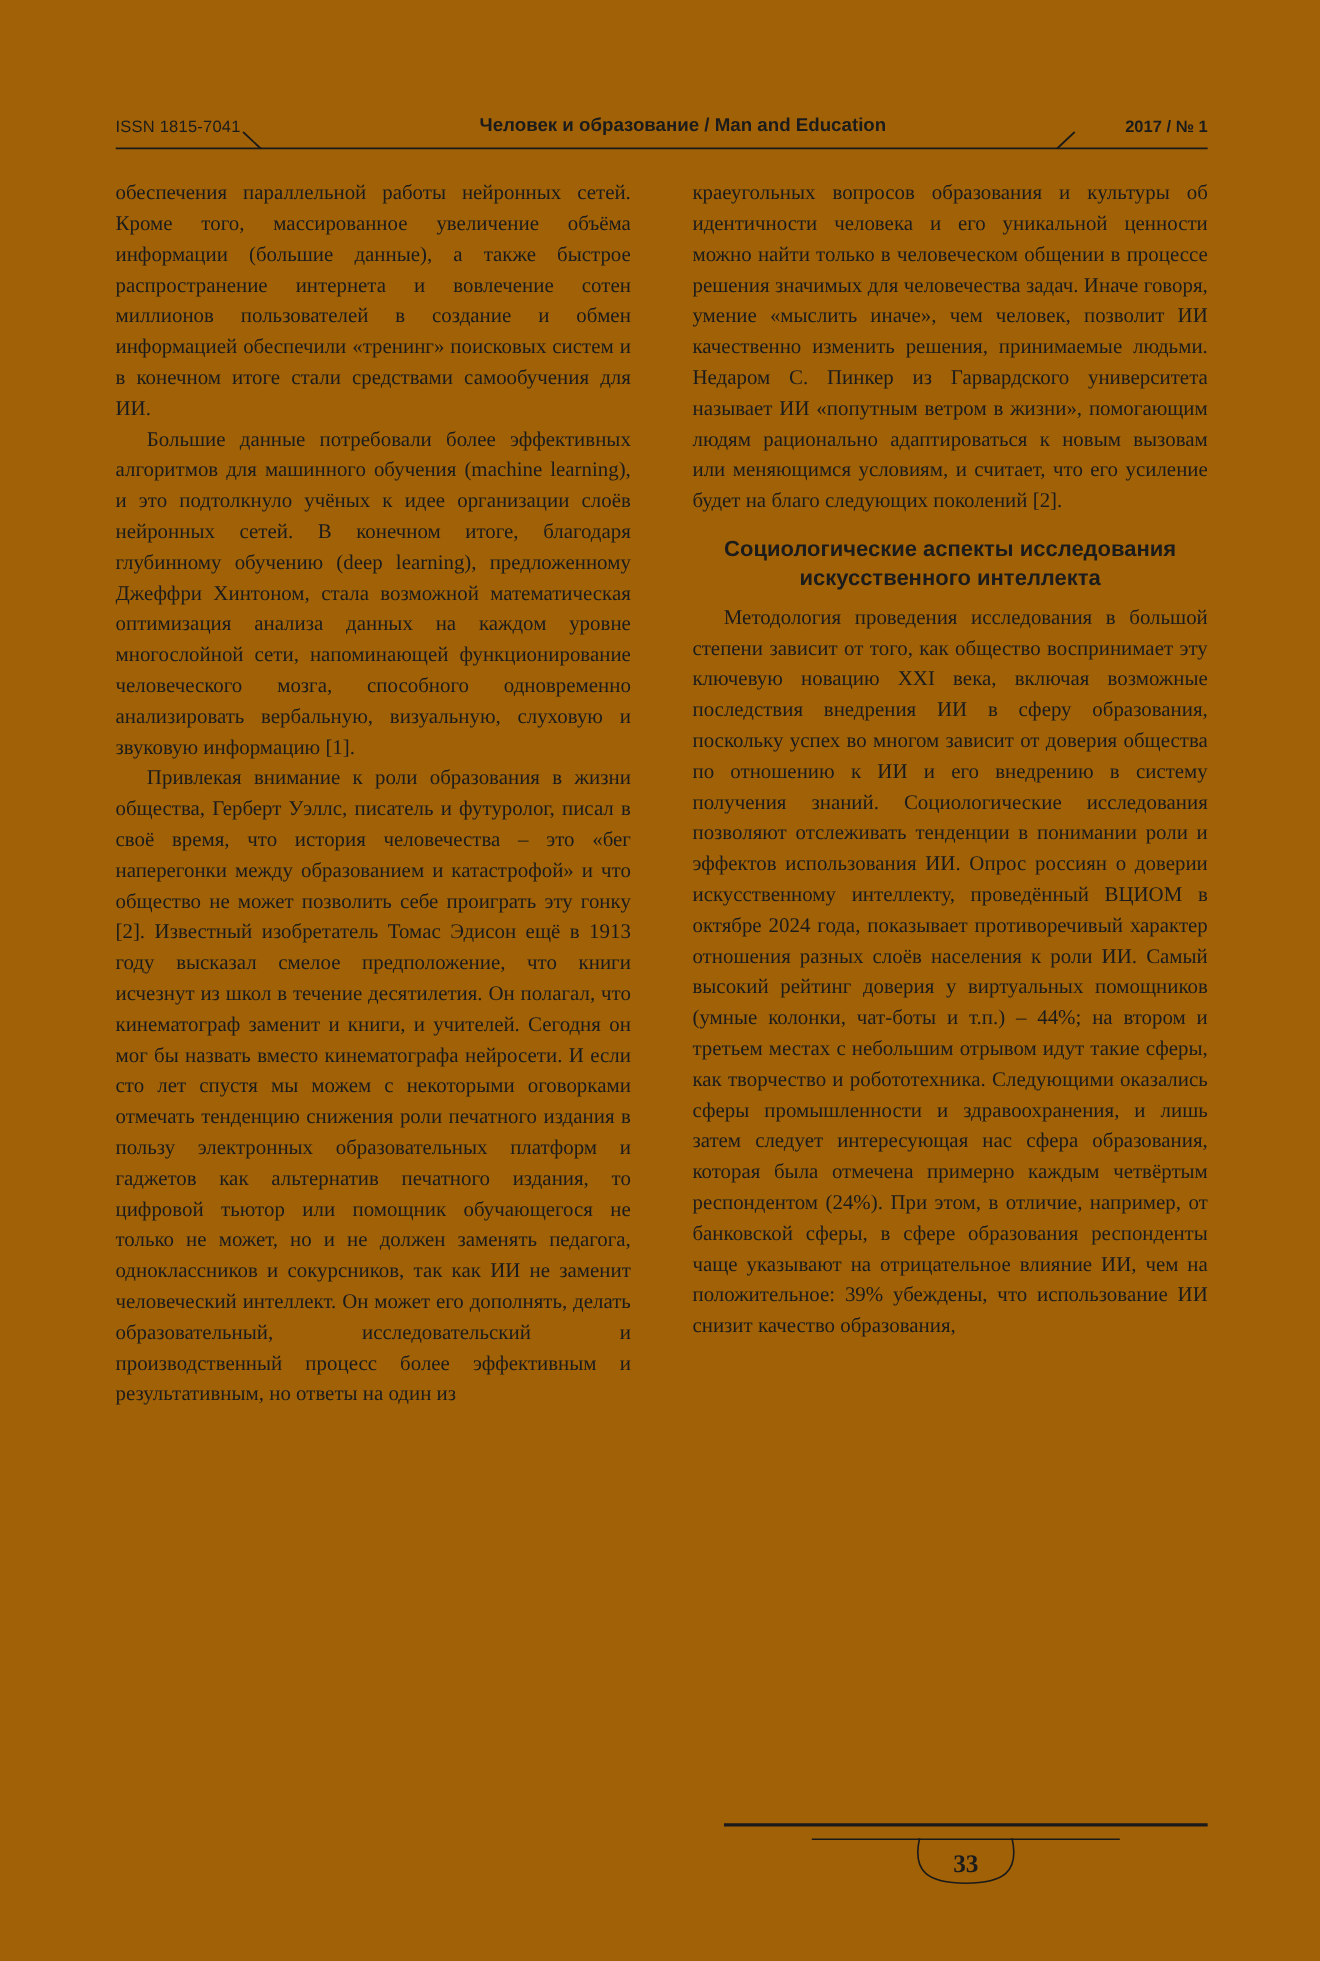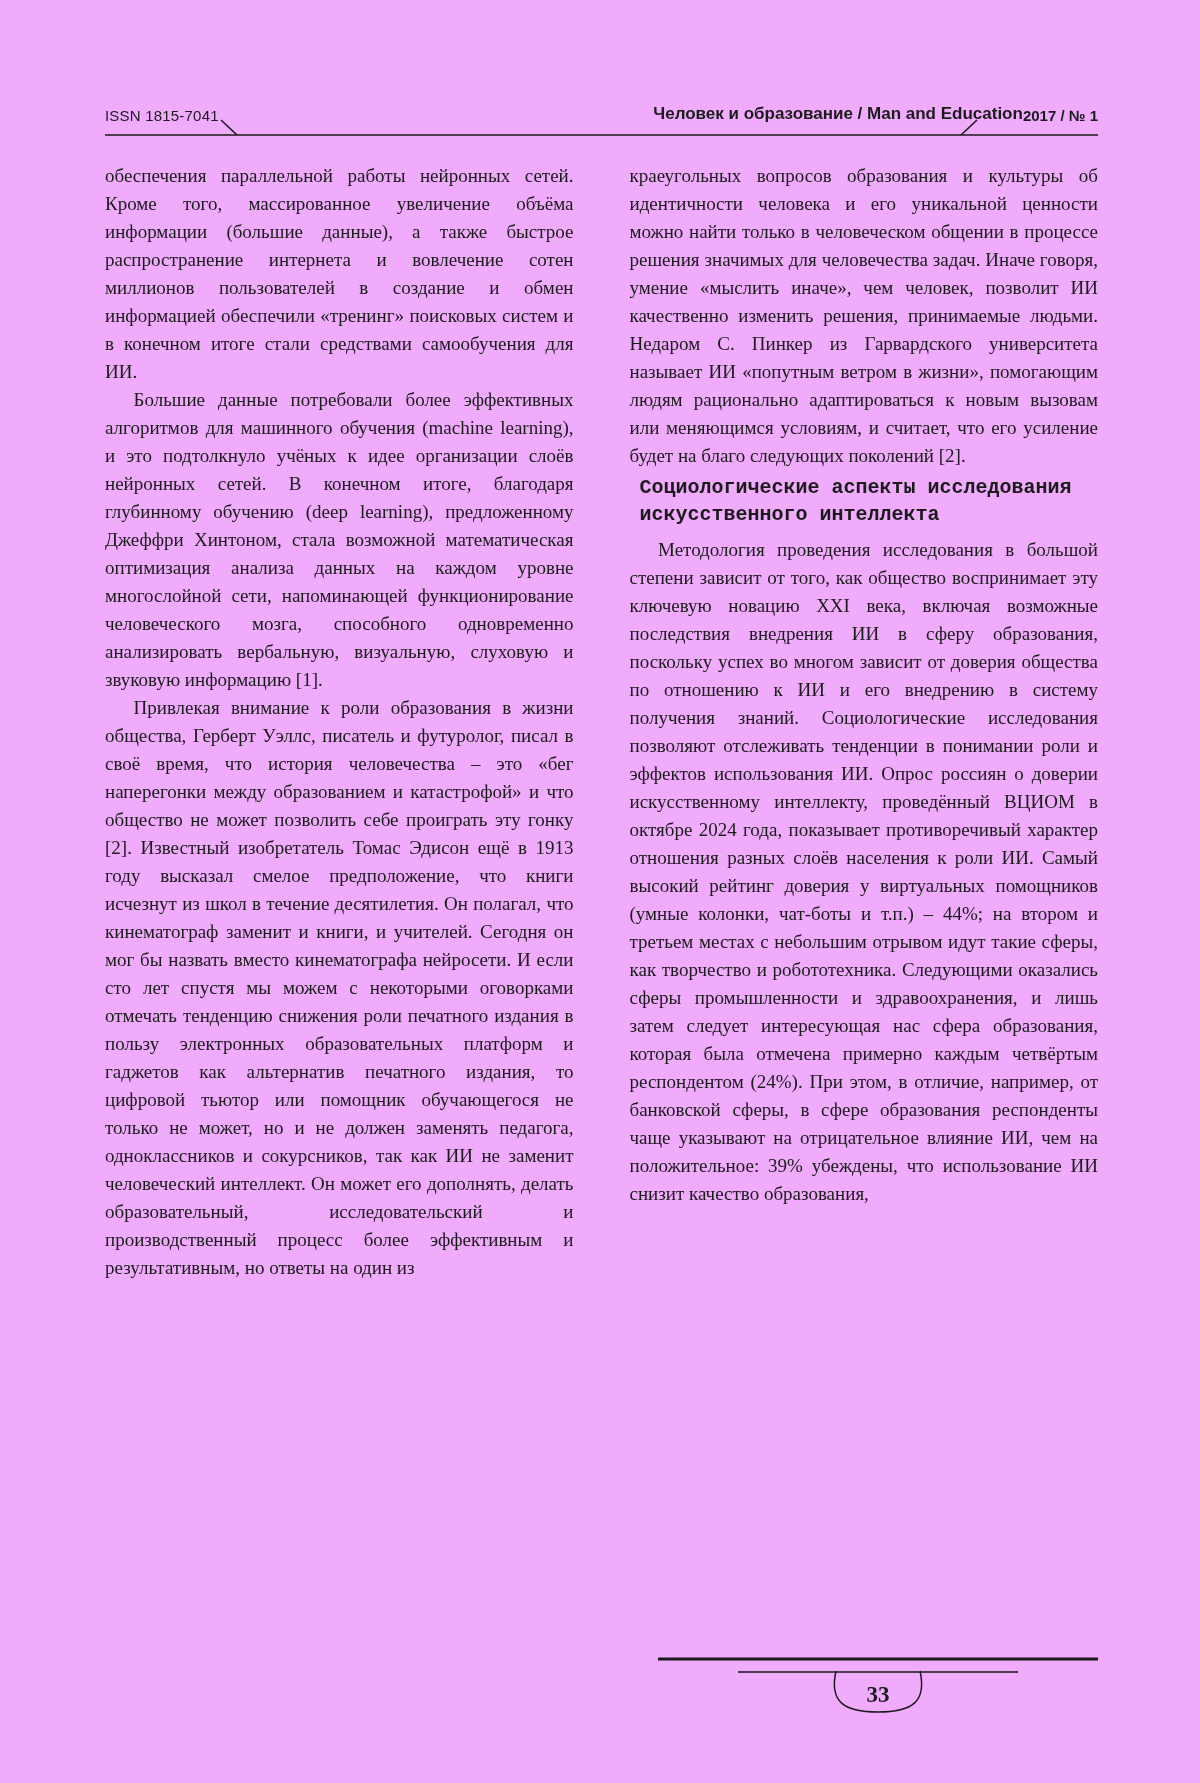--- a/index.html
+++ b/index.html
@@ -5,21 +5,21 @@
   html, body {
     margin: 0;
     padding: 0;
     background: #ffffff;
   }
   .page {
     position: relative;
     width: 1200px;
     height: 1783px;
     margin: 0 auto;
-    background: #f0abfc;
+    background: #a16207;
     box-sizing: border-box;
     padding: 82px 102px 64px 105px;
     display: flex;
     flex-direction: column;
     font-family: "Liberation Serif", serif;
     color: #1b1b1b;
     overflow: hidden;
   }
 
   
@@ -35,21 +35,21 @@
   }
   .issn-label {
     font-size: 15px;
     font-weight: 400;
     letter-spacing: 0.2px;
     white-space: nowrap;
   }
   .journal-title {
     font-size: 17px;
     font-weight: 700;
-    text-align: right;
+    text-align: center;
     flex: 1 1 auto;
     white-space: nowrap;
   }
   .issue-label {
     font-size: 15px;
     font-weight: 700;
     white-space: nowrap;
   }
   .header-rule {
     position: absolute;
@@ -78,27 +78,27 @@
     -webkit-hyphens: auto;
   }
   .para {
     margin: 0;
     text-indent: 1.5em;
   }
   .para.continuation {
     text-indent: 0;
   }
   .section-heading {
-    font-family: Liberation Mono, monospace;
+    font-family: Liberation Sans, sans-serif;
     font-weight: 700;
     font-size: 20px;
     line-height: 27px;
-    text-align: left;
+    text-align: center;
     text-indent: 0;
-    margin: 4px 10px 8px 10px;
+    margin: 16px 10px 8px 10px;
     hyphens: none;
     -webkit-hyphens: none;
   }
 
   
   .page-footer {
     flex: none;
     margin-top: auto;
     display: flex;
     justify-content: flex-end;

